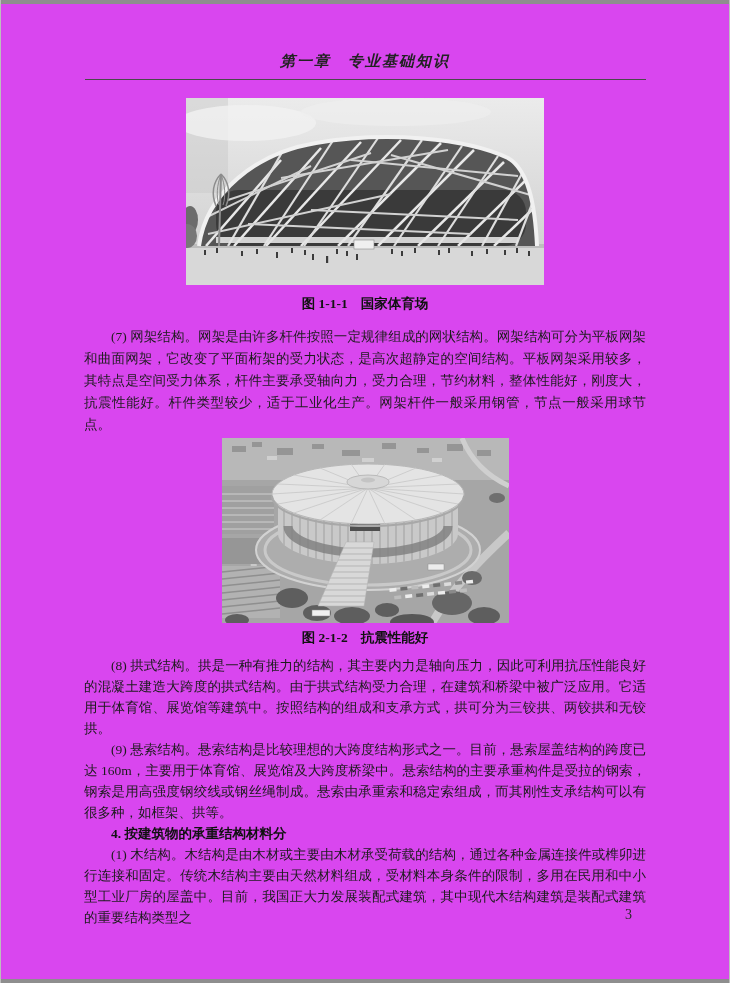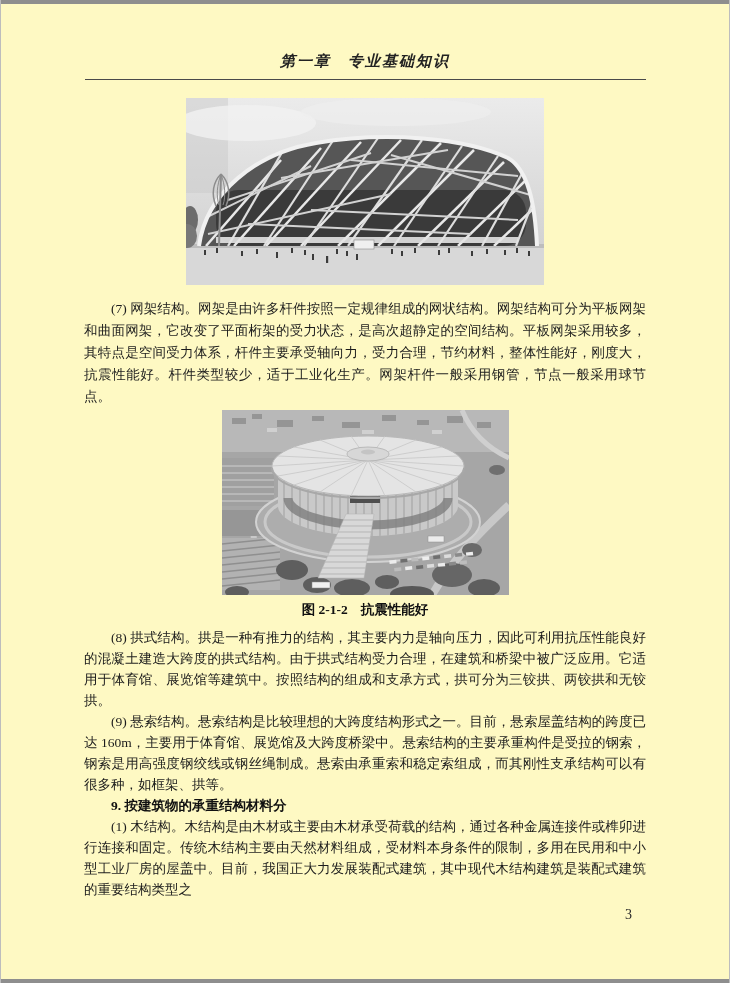--- a/index.html
+++ b/index.html
@@ -1,20 +1,20 @@
 <!DOCTYPE html>
 <html><head>
 <meta charset="utf-8">
 <style>
   html, body { margin: 0; padding: 0; background: #ffffff; }
   .page {
     position: relative;
     width: 730px;
     height: 983px;
-    background: #fef9c3;
+    background: #d946ef;
     box-sizing: border-box;
     border-left: 1px solid #bdbdbd;
     border-right: 1px solid #bdbdbd;
     overflow: hidden;
     font-family: "Liberation Serif", serif;
     color: #1c1c1c;
   }
   .scan-edge-top {
     position: absolute; top: 0; left: 0; width: 100%; height: 4px;
     background: #8e8e8e;
@@ -181,20 +181,23 @@
           <rect x="300" y="151" width="2" height="5"></rect>
         <rect x="318" y="152" width="2" height="5"></rect>
           <rect x="330" y="150" width="2" height="5"></rect>
         <rect x="342" y="153" width="2" height="5"></rect>
           <rect x="140" y="158" width="2.2" height="7"></rect>
       </g>
       <g>
         <rect x="168" y="142" width="20" height="9" fill="#efefef" stroke="#8a8a8a" stroke-width="0.6"></rect>
       </g>
     </svg>
+    <figcaption class="caption">
+      <span class="cap-label">图 1-1-1</span><span>国家体育场</span>
+    </figcaption>
   </figure>
 
   <div class="body-block">
     <p>(7) 网架结构。网架是由许多杆件按照一定规律组成的网状结构。网架结构可分为平板网架和曲面网架，它改变了平面桁架的受力状态，是高次超静定的空间结构。平板网架采用较多，其特点是空间受力体系，杆件主要承受轴向力，受力合理，节约材料，整体性能好，刚度大，抗震性能好。杆件类型较少，适于工业化生产。网架杆件一般采用钢管，节点一般采用球节点。</p>
   </div>
 
   <figure>
     <svg class="figure-photo fig2-photo" width="287" height="185" viewBox="0 0 287 185" xmlns="http://www.w3.org/2000/svg">
       <defs>
         <clipPath id="drumClip">
@@ -360,20 +363,20 @@
       </g>
     </svg>
     <figcaption class="caption cap2">
       <span class="cap-label">图 2-1-2</span><span>抗震性能好</span>
     </figcaption>
   </figure>
 
   <div class="body-block block2">
     <p>(8) 拱式结构。拱是一种有推力的结构，其主要内力是轴向压力，因此可利用抗压性能良好的混凝土建造大跨度的拱式结构。由于拱式结构受力合理，在建筑和桥梁中被广泛应用。它适用于体育馆、展览馆等建筑中。按照结构的组成和支承方式，拱可分为三铰拱、两铰拱和无铰拱。</p>
     <p>(9) 悬索结构。悬索结构是比较理想的大跨度结构形式之一。目前，悬索屋盖结构的跨度已达 160m，主要用于体育馆、展览馆及大跨度桥梁中。悬索结构的主要承重构件是受拉的钢索，钢索是用高强度钢绞线或钢丝绳制成。悬索由承重索和稳定索组成，而其刚性支承结构可以有很多种，如框架、拱等。</p>
-    <p class="sub-heading">9. 按建筑物的承重结构材料分</p>
+    <p class="sub-heading">4. 按建筑物的承重结构材料分</p>
     <p>(1) 木结构。木结构是由木材或主要由木材承受荷载的结构，通过各种金属连接件或榫卯进行连接和固定。传统木结构主要由天然材料组成，受材料本身条件的限制，多用在民用和中小型工业厂房的屋盖中。目前，我国正大力发展装配式建筑，其中现代木结构建筑是装配式建筑的重要结构类型之</p>
   </div>
 
   <div class="page-number">3</div>
 
   <div class="scan-edge-bottom"></div>
 </div>
 
 </body></html>

